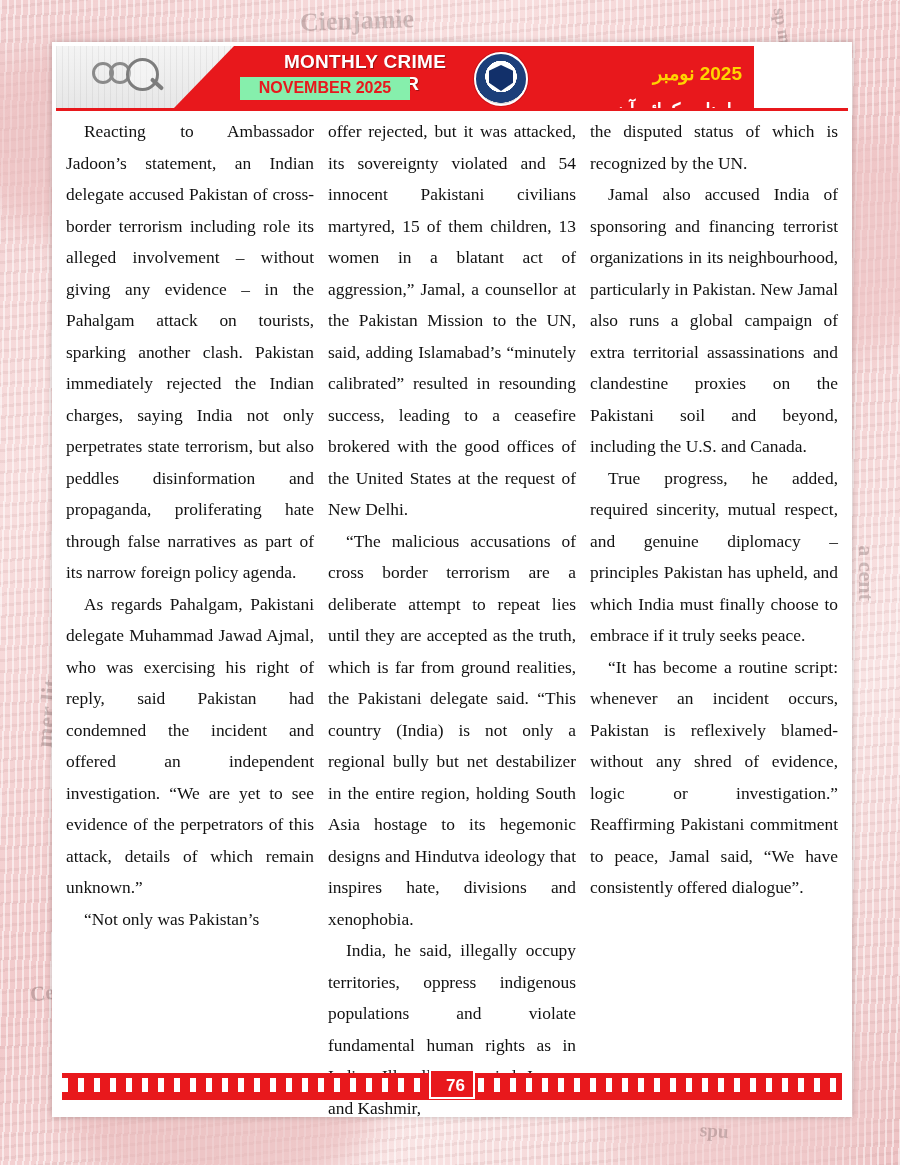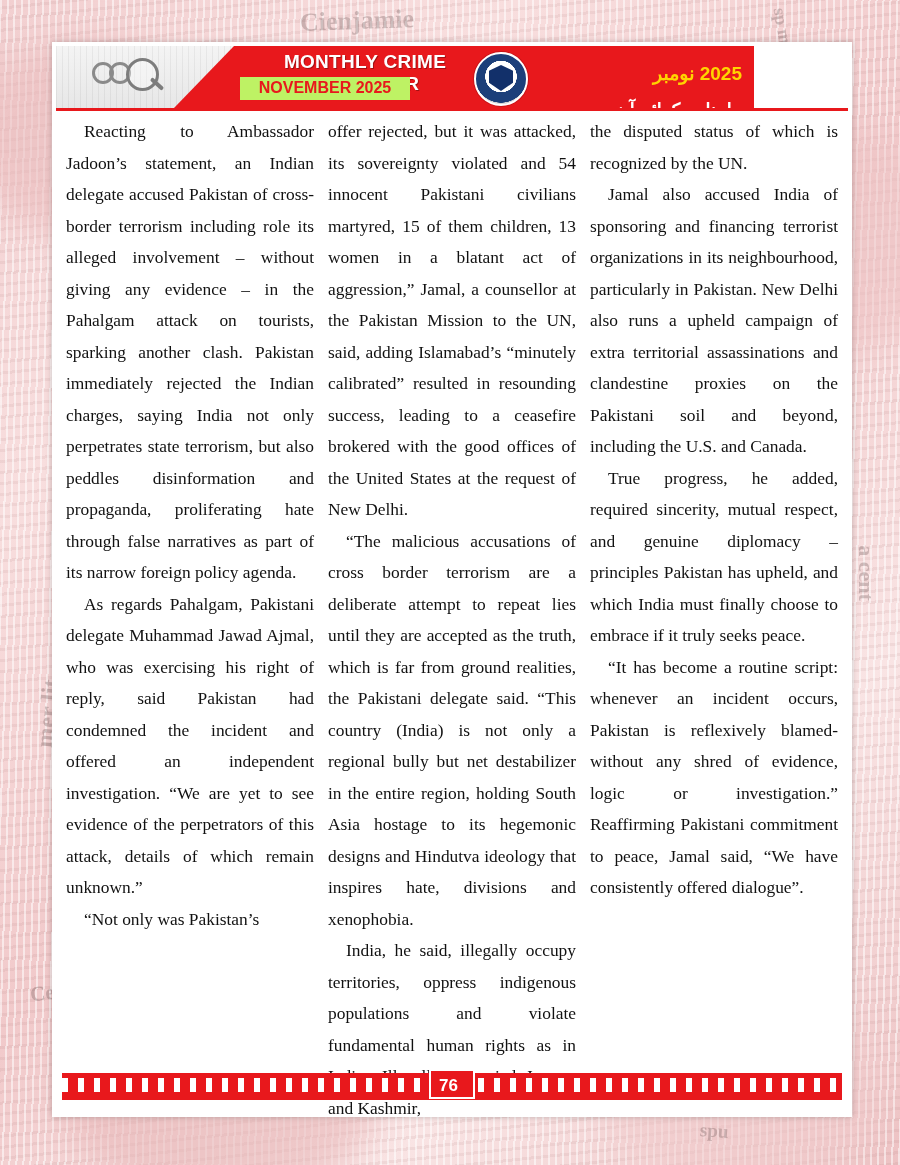--- a/index.html
+++ b/index.html
@@ -117,21 +117,21 @@
     font-family: "Liberation Sans", sans-serif;
     font-weight: bold;
     font-size: 19px;
     letter-spacing: .3px;
     text-shadow: 1px 1px 0 rgba(0,0,0,.3);
   }
   .mast-sub {
     position: absolute;
     left: 66px; top: 31px;
     width: 170px;
-    background: #bef264;
+    background: #86efac;
     color: #e8181c;
     font-family: "Liberation Sans", sans-serif;
     font-weight: bold;
     font-size: 16px;
     text-align: center;
     padding: 2px 0 3px 0;
   }
   .mast-seal {
     position: absolute;
     left: 300px; top: 6px;
@@ -231,21 +231,21 @@
       repeating-linear-gradient(90deg, #ffffff 0 6px, #e8181c 6px 16px);
   }
   .footer-page {
     position: absolute;
     left: 50%;
     top: 0px;
     transform: translateX(-50%);
     min-width: 46px;
     height: 30px;
     line-height: 30px;
-    text-align: left;
+    text-align: right;
     background: #e8181c;
     color: #ffffff;
     font-family: "Liberation Sans", sans-serif;
     font-weight: bold;
     font-size: 17px;
     border: 2px solid #ffffff;
     padding: 0 8px;
     box-sizing: border-box;
   }
 </style>
@@ -309,21 +309,21 @@
     </div>
 
     <div class="col">
       <p class="first">offer rejected, but it was attacked, its sovereignty violated and 54 innocent Pakistani civilians martyred, 15 of them children, 13 women in a blatant act of aggression,” Jamal, a counsellor at the Pakistan Mission to the UN, said, adding Islamabad’s “minutely calibrated” resulted in resounding success, leading to a ceasefire brokered with the good offices of the United States at the request of New Delhi.</p>
       <p class="indent">“The malicious accusations of cross border terrorism are a deliberate attempt to repeat lies until they are accepted as the truth, which is far from ground realities, the Pakistani delegate said. “This country (India) is not only a regional bully but net destabilizer in the entire region, holding South Asia hostage to its hegemonic designs and Hindutva ideology that inspires hate, divisions and xenophobia.</p>
       <p class="indent">India, he said, illegally occupy territories, oppress indigenous populations and violate fundamental human rights as in Indian Illegally Occupied Jammu and Kashmir,</p>
     </div>
 
     <div class="col">
       <p class="first">the disputed status of which is recognized by the UN.</p>
-      <p class="indent">Jamal also accused India of sponsoring and financing terrorist organizations in its neighbourhood, particularly in Pakistan. New Delhi also runs a upheld campaign of extra territorial assassinations and clandestine proxies on the Pakistani soil and beyond, including the U.S. and Canada.</p>
+      <p class="indent">Jamal also accused India of sponsoring and financing terrorist organizations in its neighbourhood, particularly in Pakistan. New Jamal also runs a global campaign of extra territorial assassinations and clandestine proxies on the Pakistani soil and beyond, including the U.S. and Canada.</p>
       <p class="indent">True progress, he added, required sincerity, mutual respect, and genuine diplomacy – principles Pakistan has upheld, and which India must finally choose to embrace if it truly seeks peace.</p>
       <p class="indent">“It has become a routine script: whenever an incident occurs, Pakistan is reflexively blamed-without any shred of evidence, logic or investigation.” Reaffirming Pakistani commitment to peace, Jamal said, “We have consistently offered dialogue”.</p>
     </div>
   </div>
 
   <div class="footer">
     <div class="footer-bar"></div>
     <div class="footer-dash"></div>
     <div class="footer-page">76</div>
   </div>

